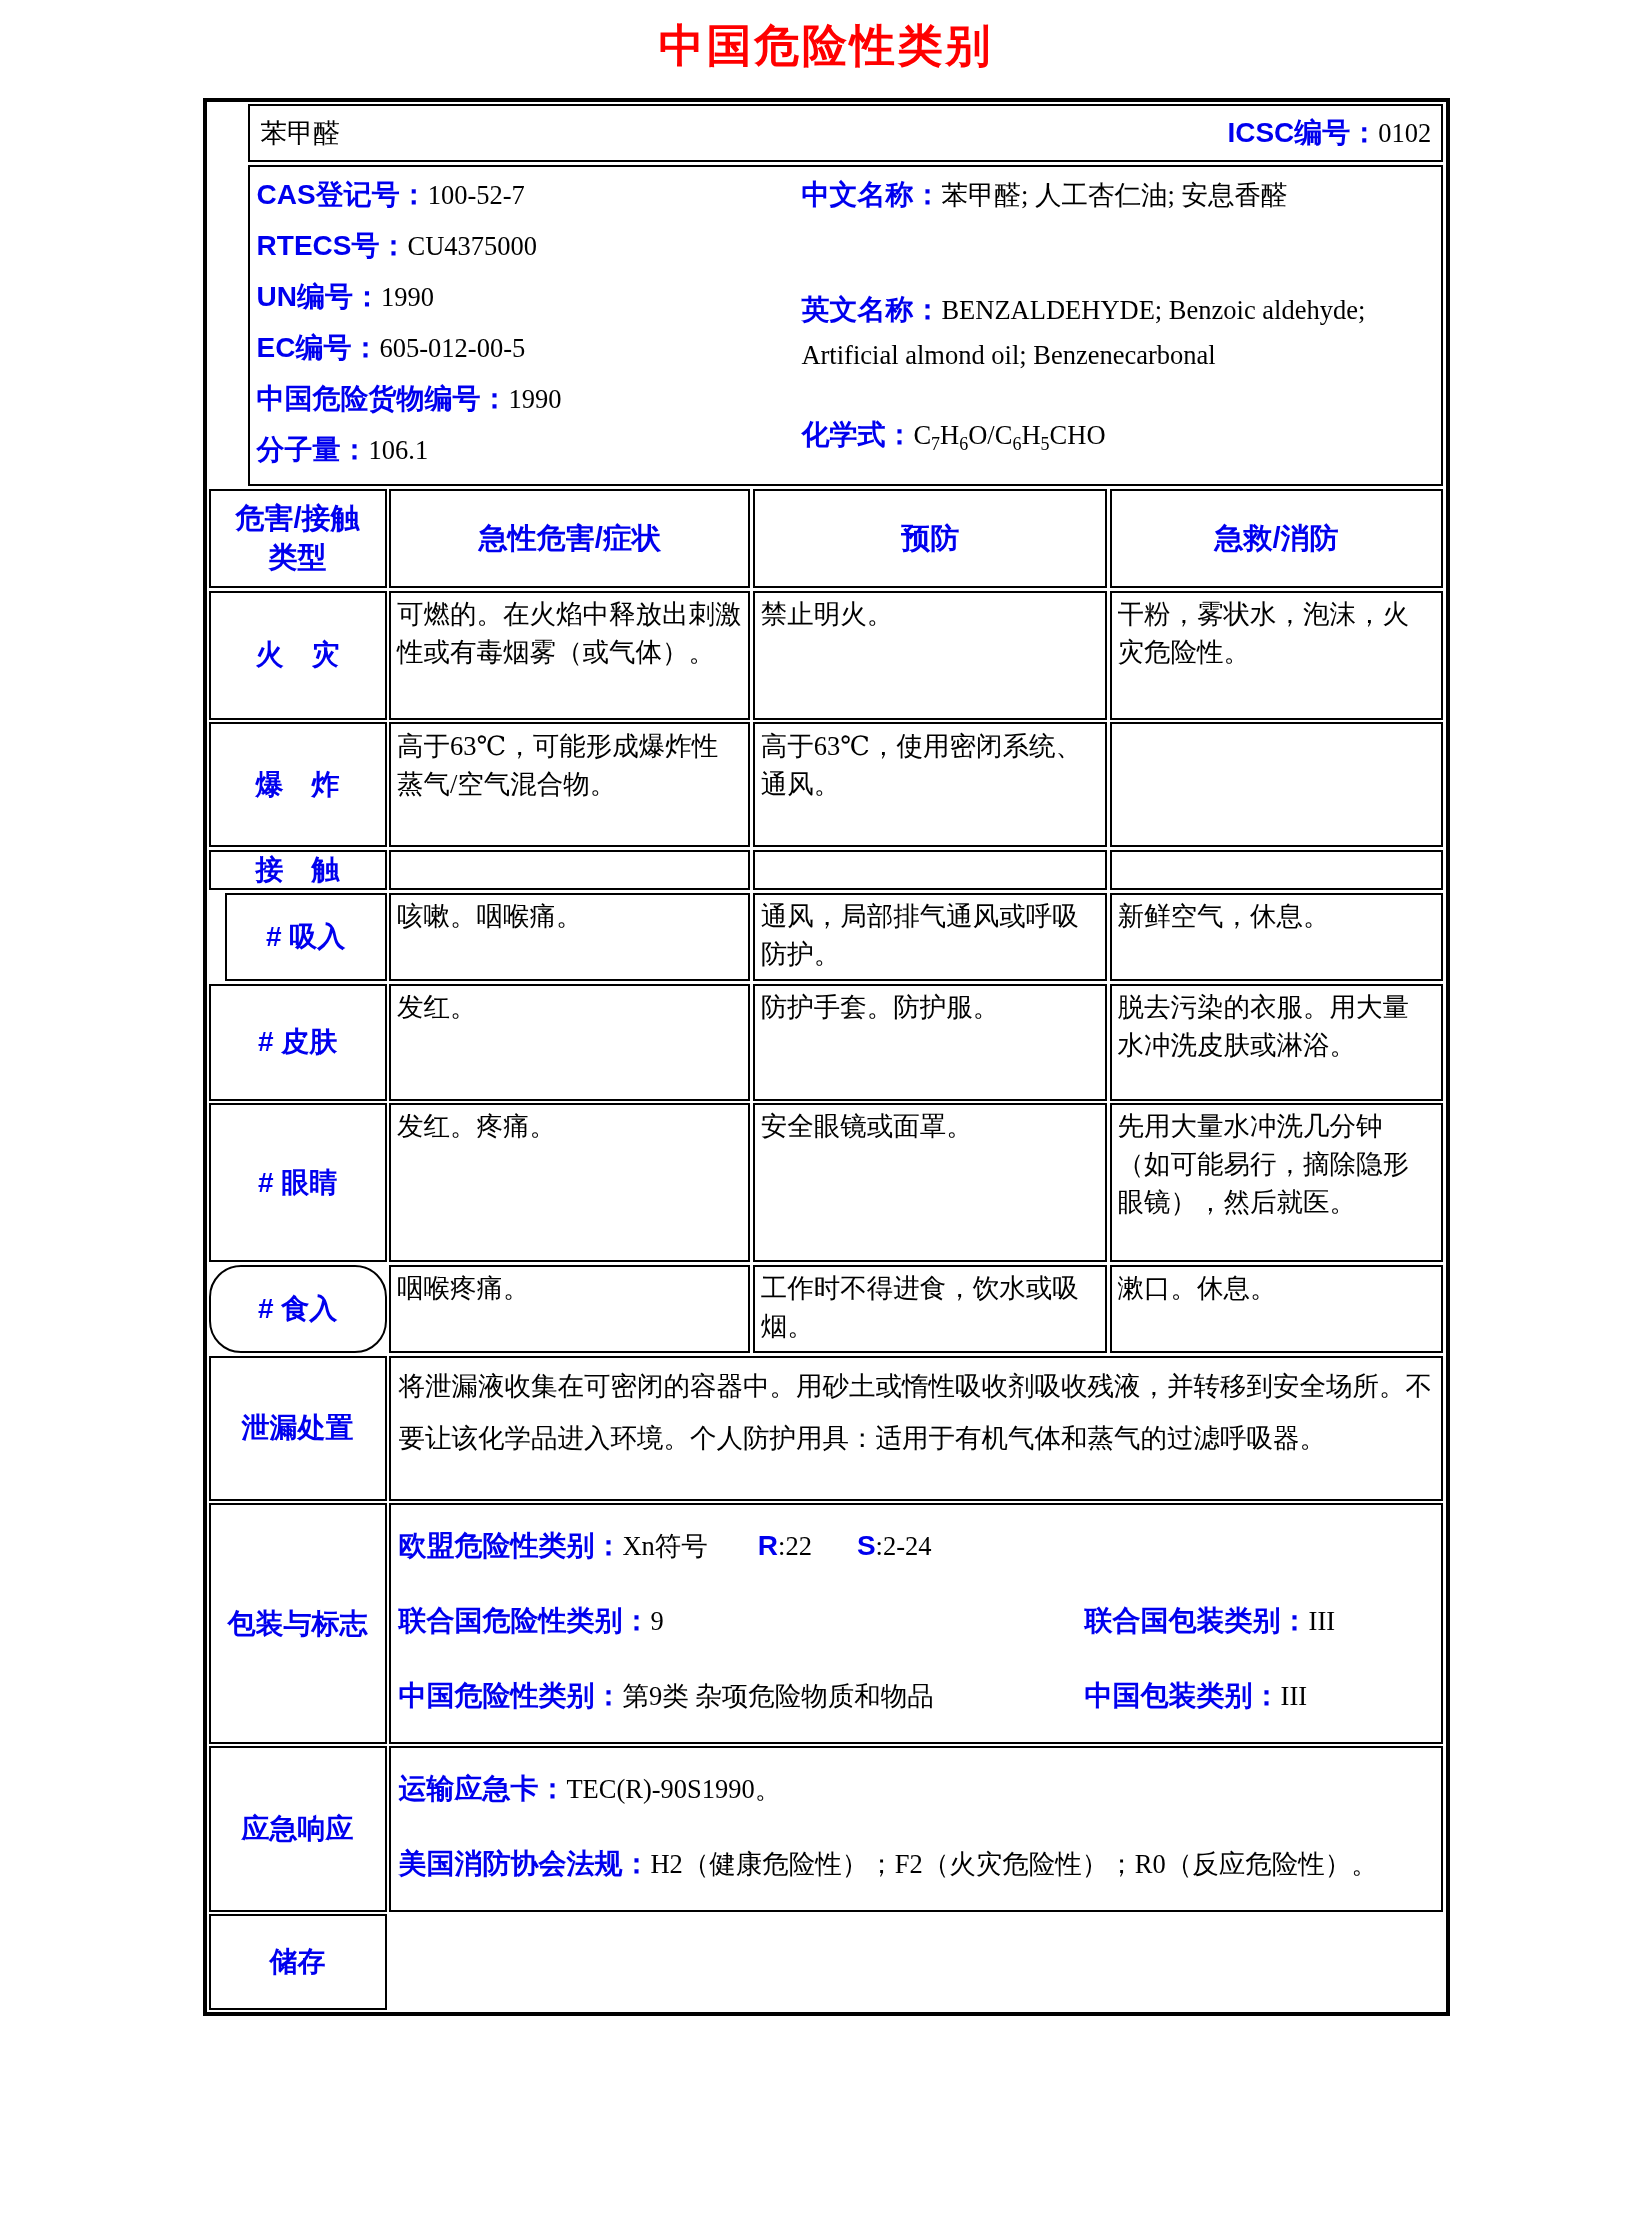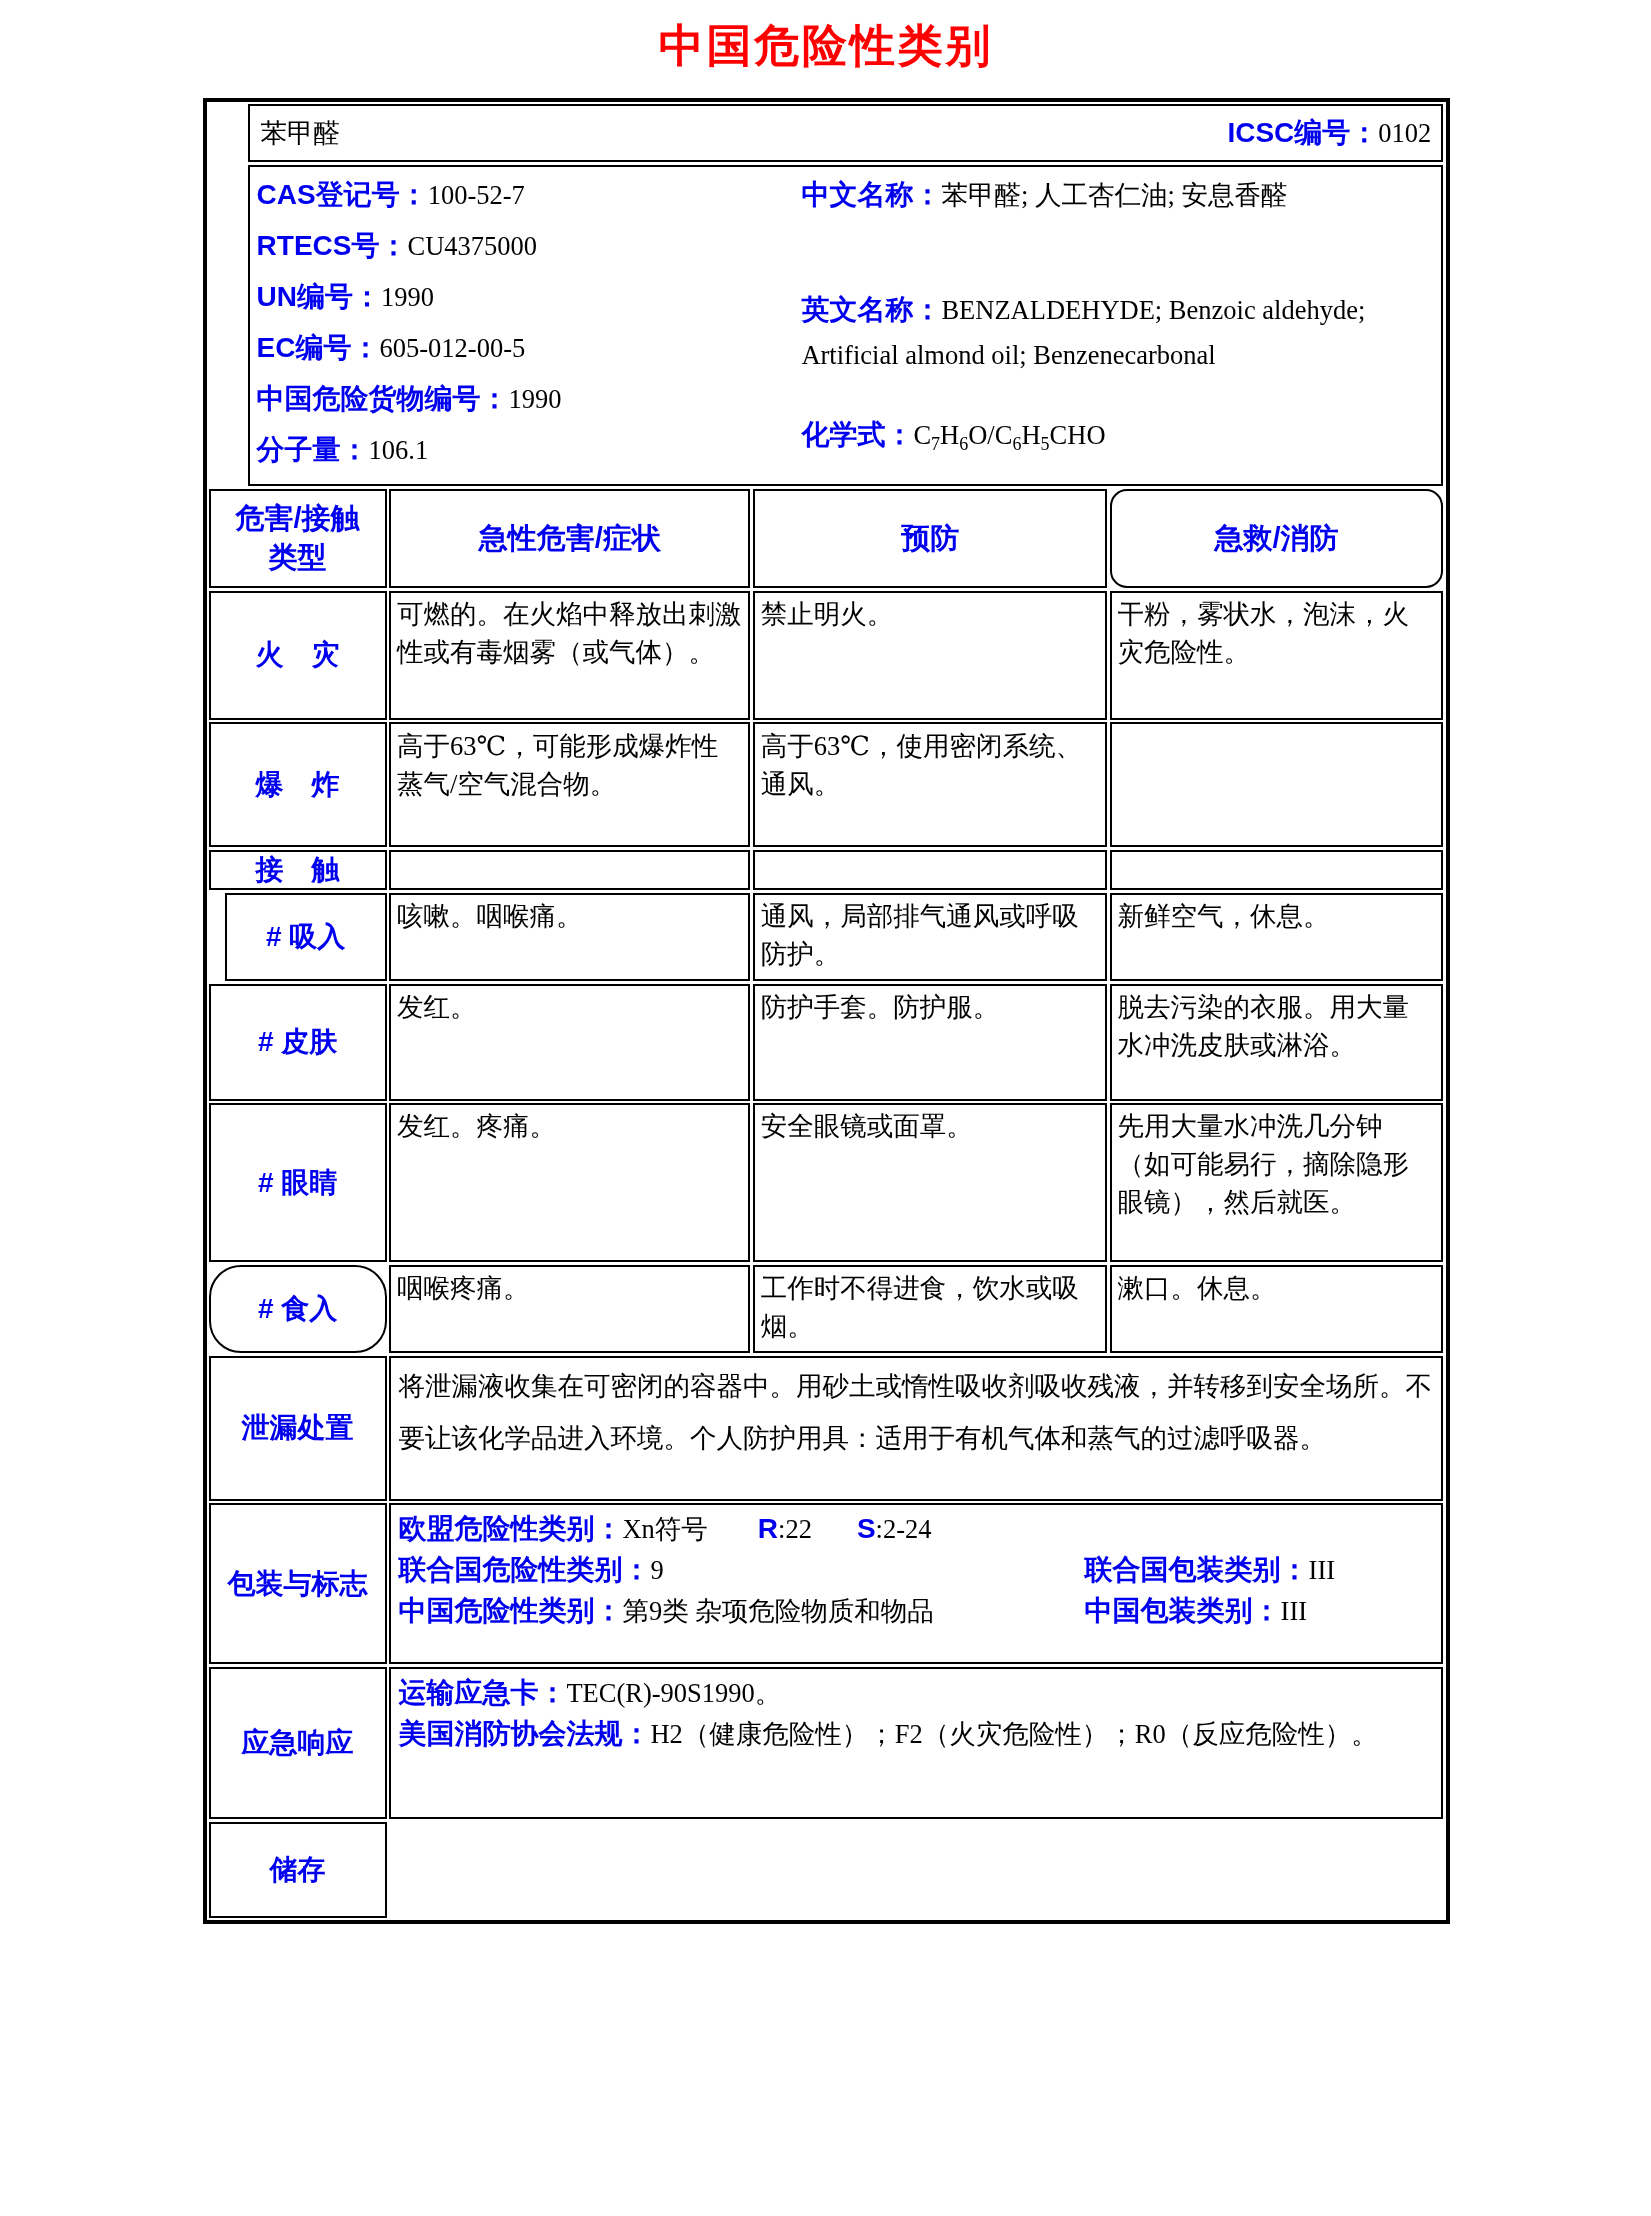--- a/index.html
+++ b/index.html
@@ -49,21 +49,21 @@
     display:flex;align-items:center;justify-content:center;text-align:center;
     font-family:"Liberation Sans","DejaVu Sans",sans-serif;font-weight:700;
     color:#0000ee;font-size:28px;line-height:36px;
   }
   .content{
     font-size:26.5px;line-height:38px;padding:2.1px 5.6px 5.6px 5.6px;
   }
   
   .sectext{font-size:26.5px;line-height:52px;padding:2.8px 8.4px 5.6px 7px;}
   .secwrap{padding:5.6px 8.4px 5.6px 7px;}
-  .secline{line-height:36px;display:flex;align-items:baseline;}
+  .secline{line-height:69px;display:flex;align-items:baseline;}
   .secline .leftpart{flex:1;min-width:0;}
   .secline .rightpart{width:348px;flex-shrink:0;}
   .spacer{display:inline-block;}
 </style>
 </head>
 <body>
 
 <div class="title">中国危险性类别</div>
 
 <div class="card">
@@ -87,21 +87,21 @@
         <div class="id-cn"><span class="lab">中文名称：</span><span class="val">苯甲醛; 人工杏仁油; 安息香醛</span></div>
         <div class="id-en"><span class="lab">英文名称：</span><span class="val">BENZALDEHYDE; Benzoic aldehyde; Artificial almond oil; Benzenecarbonal</span></div>
         <div class="id-formula"><span class="lab">化学式：</span><span class="val" id="formula-value">C<sub>7</sub>H<sub>6</sub>O/C<sub>6</sub>H<sub>5</sub>CHO</span></div>
       </div>
     </div>
 
   <div class="cell th" style="min-height: 99px;">危害/接触
 类型</div>
       <div class="cell th" style="min-height: 99px;">急性危害/症状</div>
       <div class="cell th" style="min-height: 99px;">预防</div>
-      <div class="cell th" style="min-height: 99px; border-radius: 17px;">急救/消防</div>
+      <div class="cell th" style="min-height: 99px;">急救/消防</div>
       <div class="cell rowlabel" style="min-height: 129px;">火　灾</div>
       <div class="cell content" style="min-height: 129px;">可燃的。在火焰中释放出刺激性或有毒烟雾（或气体）。</div>
       <div class="cell content" style="min-height: 129px;">禁止明火。</div>
       <div class="cell content" style="min-height: 129px;">干粉，雾状水，泡沫，火灾危险性。</div>
       <div class="cell rowlabel" style="min-height: 125px;">爆　炸</div>
       <div class="cell content" style="min-height: 125px;">高于63℃，可能形成爆炸性蒸气/空气混合物。</div>
       <div class="cell content" style="min-height: 125px;">高于63℃，使用密闭系统、通风。</div>
       <div class="cell content" style="min-height: 125px;"></div>
       <div class="cell rowlabel" style="min-height: 39px;">接　触</div>
       <div class="cell content" style="min-height: 39px;"></div>

